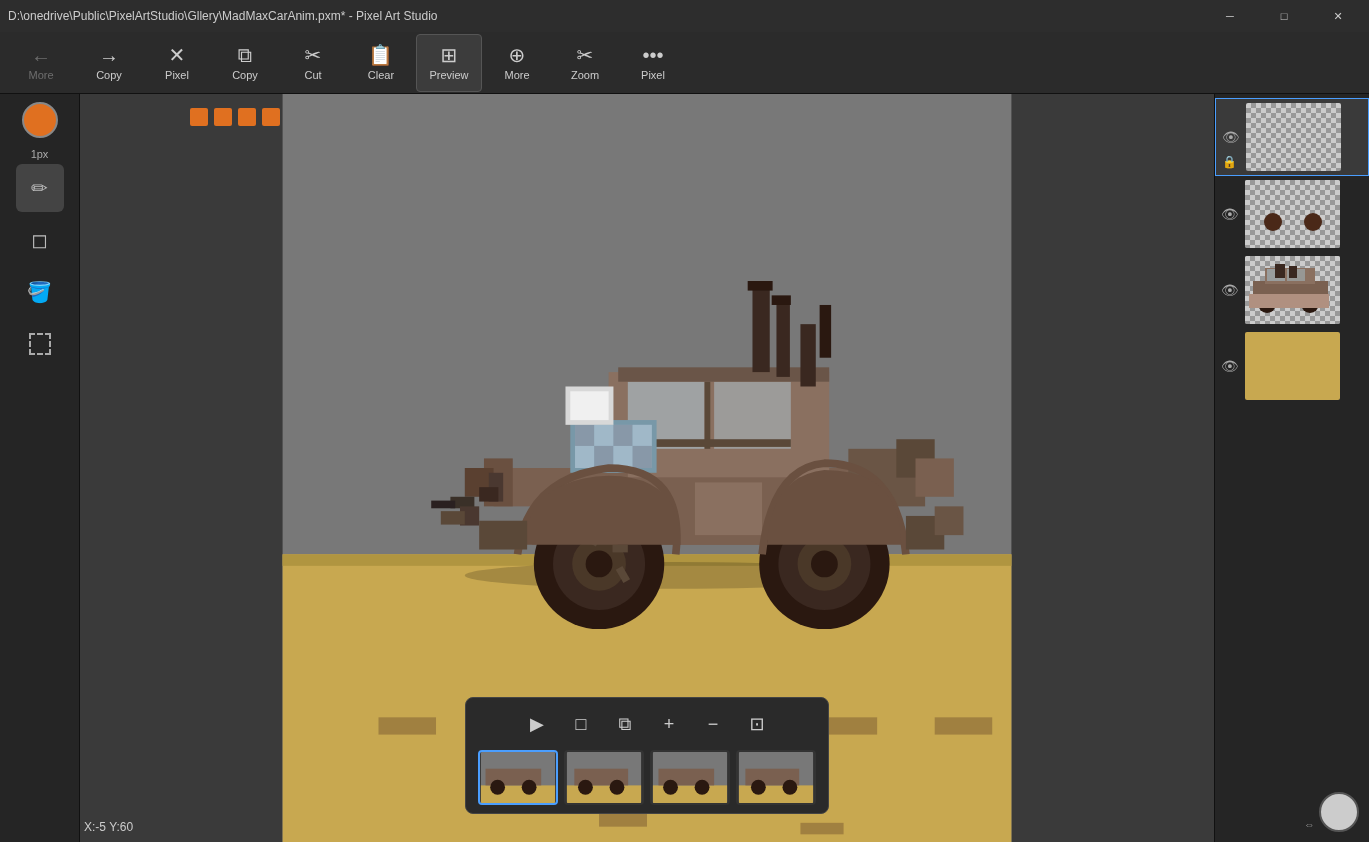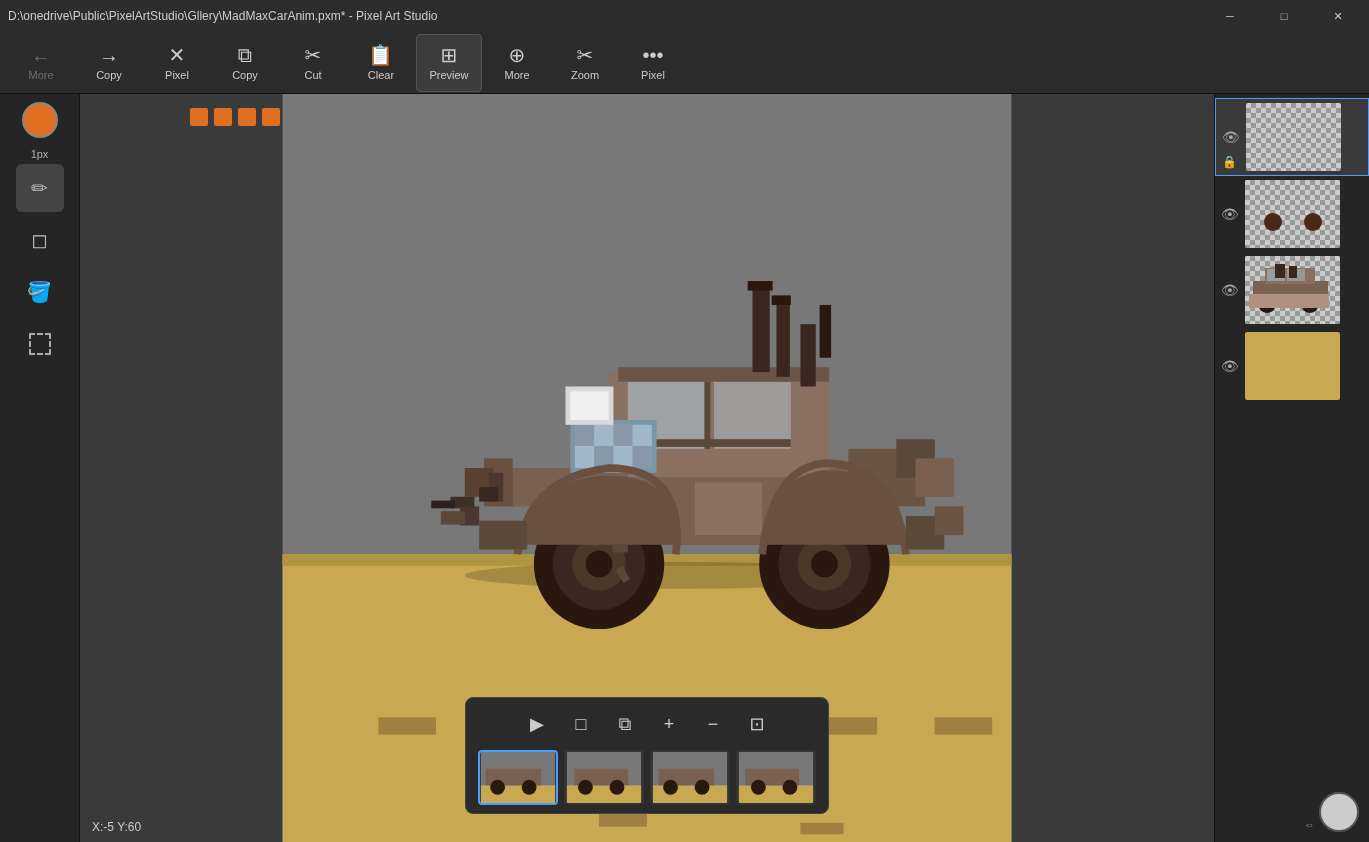--- a/index.html
+++ b/index.html
@@ -144,21 +144,21 @@
       width: 18px;
       height: 18px;
       background: #e07020;
       border-radius: 2px;
     }
 
     
     #coords {
       position: absolute;
       bottom: 8px;
-      left: 12px;
+      left: 4px;
       font-size: 12px;
       color: #ccc;
     }
 
     
     #anim-controls {
       position: absolute;
       bottom: 28px;
       left: 50%;
       transform: translateX(-50%);

